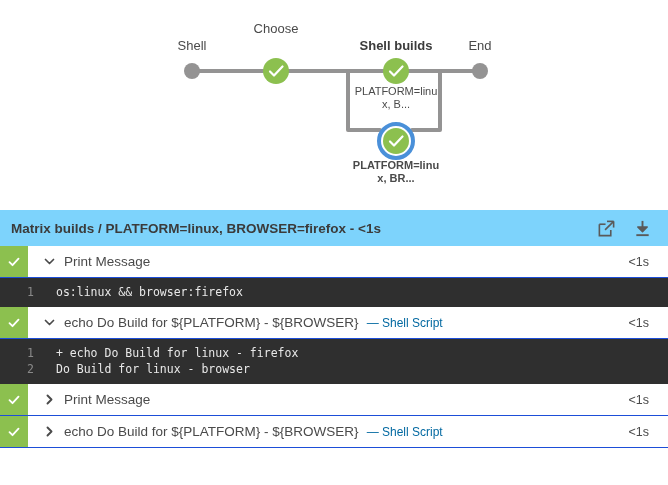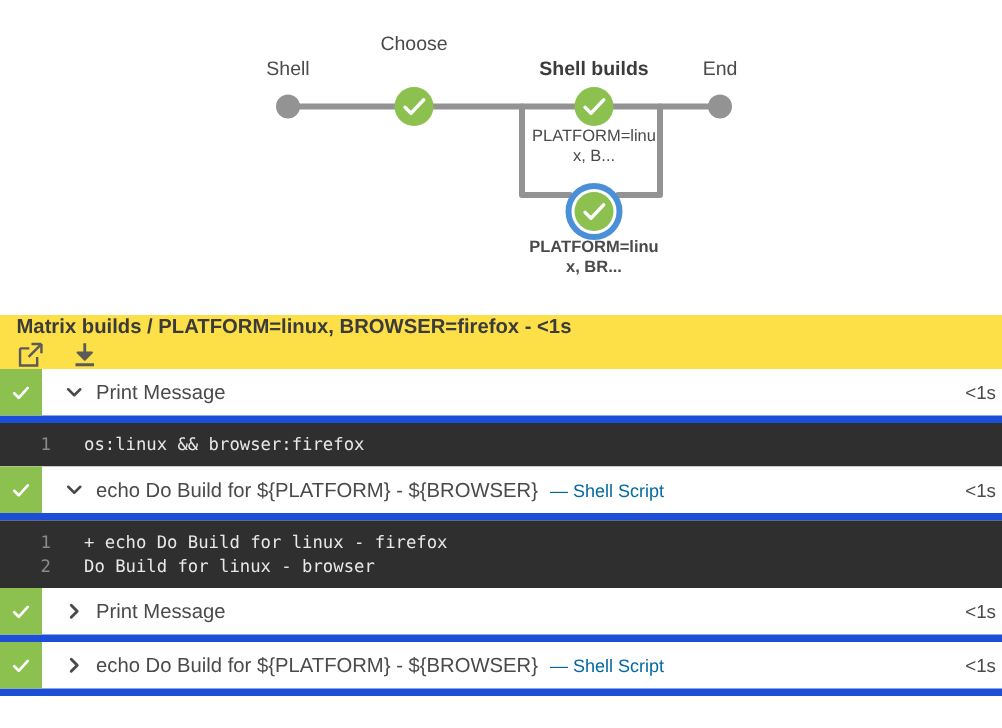--- a/index.html
+++ b/index.html
@@ -48,22 +48,22 @@
     width: 90px;
   }
   .branch-label.bold { font-weight: bold; }
 
   
   .results-header {
     position: relative;
     height: 36px;
     padding: 0 10px 0 11px;
     display: flex;
-    background: #fde047;
-    flex-direction: column;
+    align-items: center;
+    background: #7dd3fc;
   }
   .results-title {
     font-size: 13.5px;
     font-weight: bold;
     color: #3b3b3b;
     flex: 1;
     white-space: nowrap;
     overflow: hidden;
   }
   .header-actions {
@@ -85,21 +85,21 @@
     background: #ffffff;
   }
   .step {
     width: 668px;
   }
   .step-head {
     display: flex;
     align-items: stretch;
     height: 31px;
     background: #ffffff;
-    border-bottom: 5px solid #1d4ed8;
+    border-bottom: 1px solid #1d4ed8;
     cursor: pointer;
     text-align: center;
   }
   .step-status {
     width: 28px;
     min-width: 28px;
     background: #8cc04f;
     display: flex;
     align-items: center;
     justify-content: center;
@@ -125,21 +125,21 @@
   .step-type {
     color: #0369a1;
     font-size: 12px;
     padding-left: 8px;
   }
   .step-duration {
     display: flex;
     align-items: center;
     font-size: 12.5px;
     color: #4a4a4a;
-    padding-right: 4px;
+    padding-right: 19px;
   }
 
   
   .step-log {
     background: #2f2f2f;
     padding: 6px 0 7px 0;
     font-family: "DejaVu Sans Mono", "Liberation Mono", monospace;
     font-size: 11.5px;
     line-height: 16px;
   }

